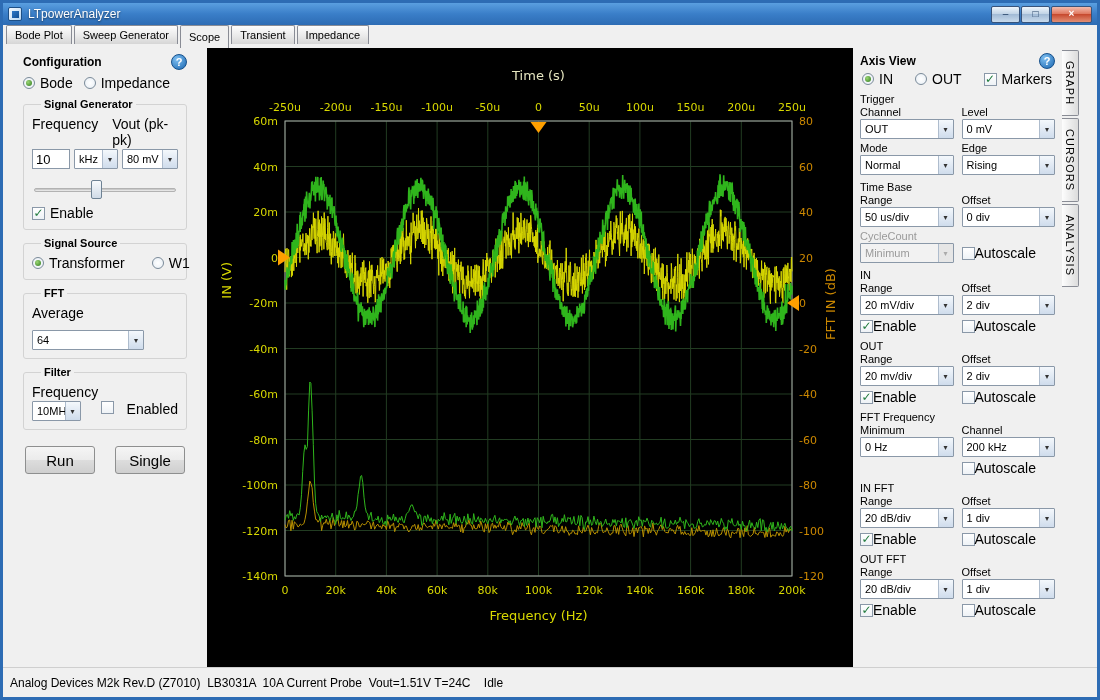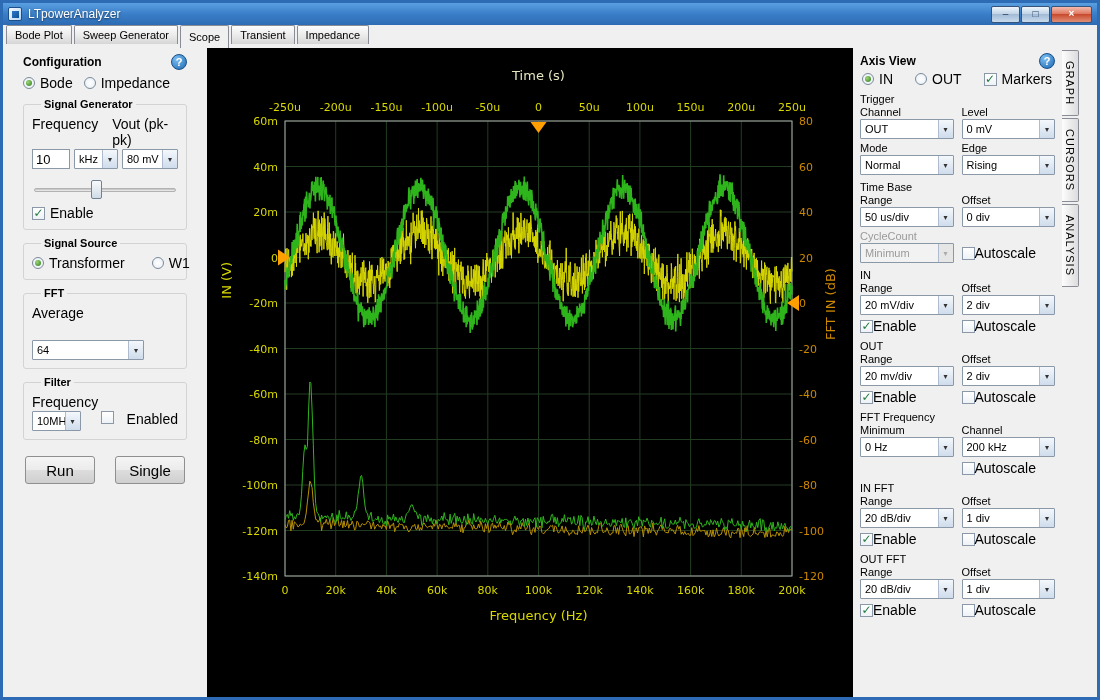--- a/index.html
+++ b/index.html
@@ -151,21 +151,21 @@
           <span class="radio selected"></span>
           <span class="lbl">Transformer</span>
           <span class="radio" style="margin-left:22px"></span>
           <span class="lbl">W1</span>
         </div>
       </div>
 
       <div class="groupbox">
         <span class="gb-title">FFT</span>
         <div class="lbl">Average</div>
-        <div class="combo" style="width:112px;margin-top:19px">
+        <div class="combo" style="width:112px;margin-top:9px">
           <span class="combo-text">64</span>
           <span class="combo-arrow">▾</span>
         </div>
       </div>
 
       <div class="groupbox">
         <span class="gb-title">Filter</span>
         <div class="lbl">Frequency</div>
         <div class="filter-row">
           <div class="combo" style="width:62px">
@@ -484,13 +484,16 @@
       </div>
     </div>
 
     <div class="side-tabs">
       <div class="side-tab">GRAPH</div>
       <div class="side-tab">CURSORS</div>
       <div class="side-tab">ANALYSIS</div>
     </div>
   </div>
 
+  <div class="statusbar">
+    <span class="status-text">Analog Devices M2k Rev.D (Z7010)  LB3031A  10A Current Probe  Vout=1.51V T=24C    Idle</span>
+  </div>
 </div>
 
 </body></html>

